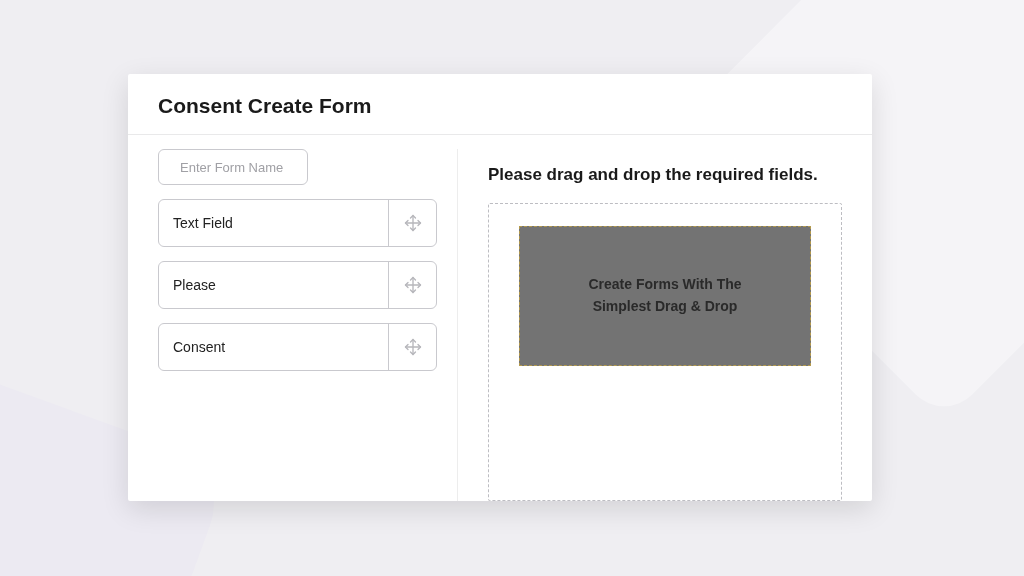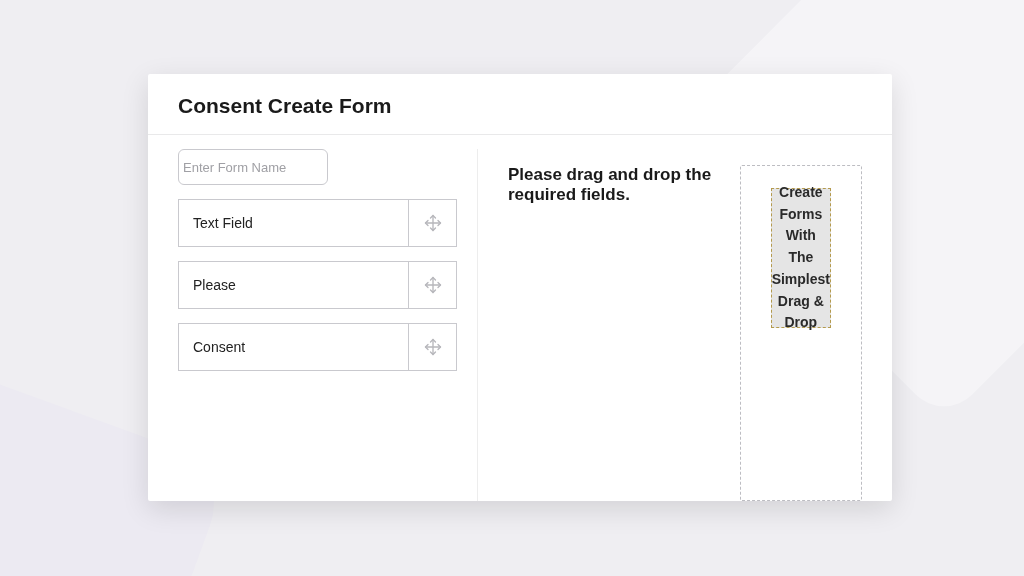--- a/index.html
+++ b/index.html
@@ -26,21 +26,21 @@
       left: -180px;
       bottom: -180px;
       width: 360px;
       height: 360px;
       background: #eceaf2;
       transform: rotate(20deg);
       border-radius: 60px;
     }
     .card {
       position: absolute;
-      left: 148px;
+      left: 128px;
       top: 74px;
       width: 744px;
       height: 427px;
       background: #ffffff;
       border-radius: 2px;
       box-shadow: 0 8px 28px rgba(0,0,0,0.12);
       overflow: hidden;
       display: flex;
       flex-direction: column;
     }
@@ -64,33 +64,33 @@
       display: flex;
       flex-direction: column;
       gap: 14px;
       border-right: 1px solid #ededed;
     }
     .form-name-input {
       width: 150px;
       height: 36px;
       border: 1px solid #c9c9ce;
       border-radius: 6px;
-      padding: 0 4px;
+      padding: 0 21px;
       font-size: 13px;
       color: #333;
       background: #fff;
     }
     .form-name-input::placeholder {
       color: #a0a0a5;
     }
     .field-item {
       display: flex;
       height: 48px;
       border: 1px solid #c9c9ce;
-      border-radius: 0;
+      border-radius: 6px;
       background: #fff;
       cursor: grab;
       overflow: hidden;
     }
     .field-label {
       flex: 1;
       display: flex;
       align-items: center;
       padding: 0 14px;
       font-size: 14px;
@@ -102,40 +102,39 @@
       display: flex;
       align-items: center;
       justify-content: center;
       border-left: 1px solid #c9c9ce;
       color: #b6b6bb;
     }
     .right-col {
       flex: 1;
       padding: 16px 30px 0 30px;
       display: flex;
-      flex-direction: row;
-      gap: 28px;
+      flex-direction: column;
     }
     .instruction {
       font-size: 17px;
       font-weight: 700;
       color: #1a1a1a;
       margin-bottom: 18px;
     }
     .drop-outer {
       flex: 1;
       border: 1px dashed #bdbdc2;
       border-radius: 2px;
       padding: 22px 30px;
     }
     .drop-inner {
       width: 100%;
       height: 140px;
       border: 1px dashed #b49a4d;
-      background: #e5e5e5;
+      background: #737373;
       display: flex;
       align-items: center;
       justify-content: center;
       text-align: center;
     }
     .drop-text {
       font-size: 14px;
       font-weight: 700;
       color: #2a2a2a;
       line-height: 1.55;

